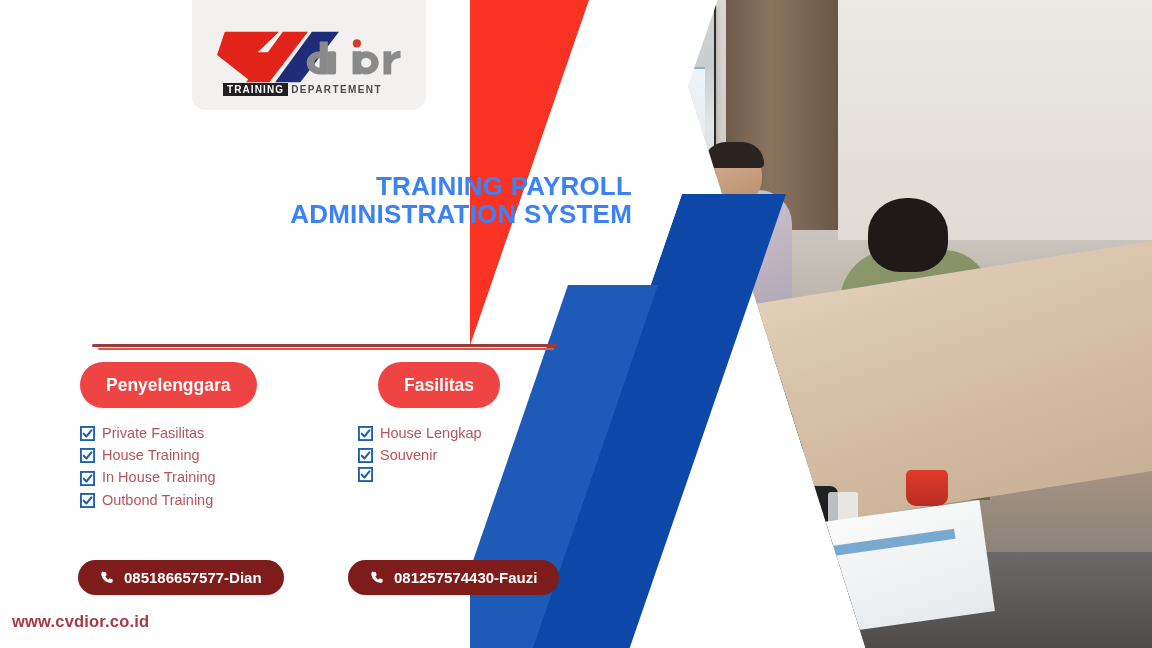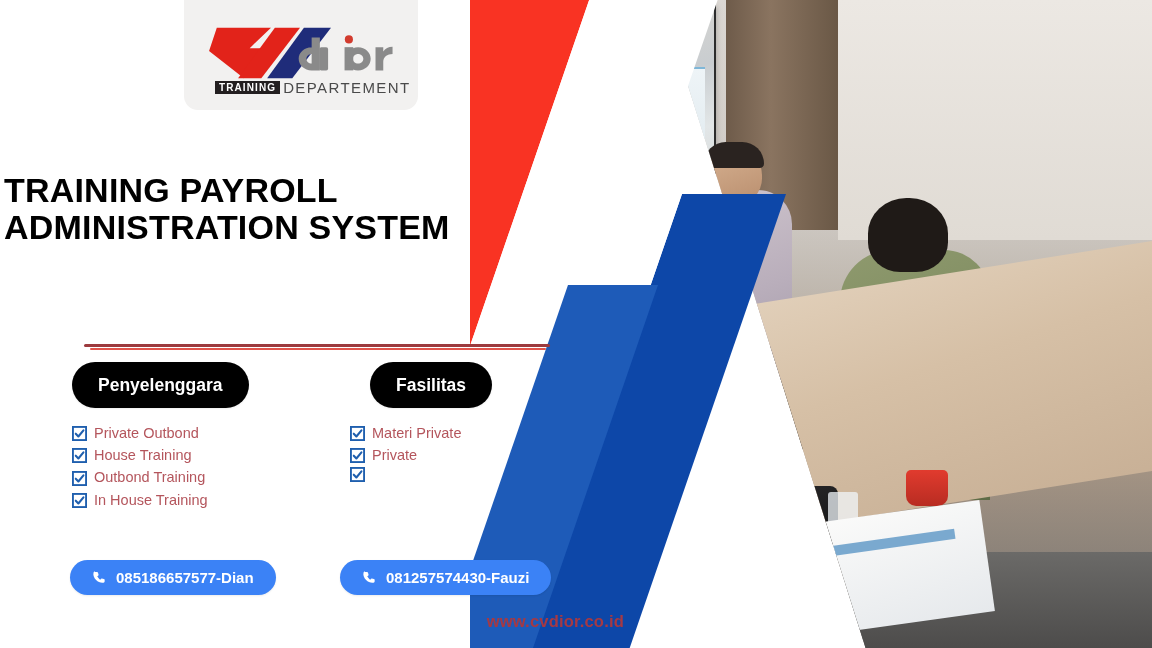--- a/index.html
+++ b/index.html
@@ -118,90 +118,90 @@
     left:96px; top:44%; width:92px; height:70%;
     background:#1E5BB8; transform:skewX(-19deg); transform-origin:top left;
   }
   .stripe-white-gap3 {
     left:56px; top:44%; width:42px; height:70%;
     background:#ffffff; transform:skewX(-19deg); transform-origin:top left;
   }
   .left-white-block { position:absolute; left:-220px; top:0; width:240px; height:648px; background:#fff; }
 
   
-  .left-col { position:absolute; left:4px; top:0; width:620px; height:568px; }
+  .left-col { position:absolute; left:12px; top:0; width:620px; height:568px; }
 
   .logo-card {
     position:absolute; left:180px; top:-24px; width:234px; height:134px;
     background:#f2f1f0; border-radius:14px;
     display:flex; align-items:flex-end; justify-content:center;
     padding-bottom:14px;
   }
   .logo-wrap { width:204px; }
   .logo-mark { display:block; }
   .logo-sub {
     display:flex; align-items:center; gap:3px; margin-top:-3px; padding-left:16px;
   }
   .logo-sub .tag {
     background:#231f20; color:#ffffff; font-weight:700; font-size:10px;
     letter-spacing:1.1px; padding:1px 4px;
     font-family:"Liberation Sans", sans-serif;
   }
   .logo-sub .dept {
-    color:#4a4a4a; font-weight:400; font-size:15px; letter-spacing:1.4px;
+    color:#4a4a4a; font-weight:700; font-size:10px; letter-spacing:1.4px;
   }
 
   .title {
-    position:absolute; left:0; top:172px; width:620px; text-align:left;
-    color:#000000; font-weight:700; font-size:34px; line-height:1.08;
+    position:absolute; left:0; top:172px; width:620px; text-align:right;
+    color:#3b82f6; font-weight:700; font-size:26px; line-height:1.08;
     letter-spacing:0.2px;
   }
   .title .l2 { display:block; }
 
   .divider {
     position:absolute; left:80px; top:344px; width:466px; height:6px;
   }
   .divider .d1 { height:3px; background:#9C3A3E; border-radius:2px; }
   .divider .d2 { height:2px; background:#E1544B; border-radius:2px; margin-top:1px; margin-left:6px; width:456px; }
 
   .cols { position:absolute; left:0; top:362px; width:620px; }
   .col { position:absolute; top:0; }
   .col-left  { left:68px;  width:270px; }
   .col-right { left:336px; width:280px; }
 
   .pill {
     display:inline-flex; align-items:center; justify-content:center;
-    background:#000000; color:#ffffff; font-weight:700; font-size:17.5px;
+    background:#ef4444; color:#ffffff; font-weight:700; font-size:17.5px;
     border-radius:30px; padding:11px 26px; min-height:46px;
     box-shadow:0 1px 2px rgba(0,0,0,.07);
   }
   .col-left .pill  { margin-left:0; }
   .col-right .pill { margin-left:30px; }
 
   .check-list { list-style:none; margin-top:14px; }
   .col-right .check-list { margin-left:10px; }
   .check-item {
     display:flex; align-items:center; gap:7px;
     color:#B4555C; font-size:14.5px; line-height:1.48; padding:0.5px 0;
   }
   .cb { flex:0 0 auto; width:15px; height:15px; display:block; }
 
   .phone-row { position:absolute; top:198px; width:620px; }
   .phone-btn {
     position:absolute; display:inline-flex; align-items:center; gap:9px;
-    background:#3b82f6; color:#fff; font-weight:700; font-size:15px;
+    background:#7f1d1d; color:#fff; font-weight:700; font-size:15px;
     border-radius:26px; padding:9px 22px; white-space:nowrap;
     box-shadow:0 1px 2px rgba(0,0,0,.08);
   }
   .phone-btn.a { left:66px; }
   .phone-btn.b { left:336px;align-items:center; }
   .phone-ico { width:15px; height:15px; display:block; flex:0 0 auto; }
 
   .website {
-    position:absolute; left:0; top:612px; width:620px; text-align:right;
+    position:absolute; left:0; top:612px; width:620px; text-align:left;
     color:#A63943; font-weight:700; font-size:16.5px; letter-spacing:0.2px;
   }
 </style>
 </head>
 <body>
 
 <div class="poster">
 
   <div class="right-art">
 
@@ -276,62 +276,62 @@
     <div class="cols">
 
       <div class="col col-left">
         <div class="pill">Penyelenggara</div>
         <ul class="check-list">
           <li class="check-item">
             <svg class="cb" viewBox="0 0 16 16">
               <rect x="1" y="1" width="14" height="14" fill="#ffffff" stroke="#1F5FAE" stroke-width="2"></rect>
               <path d="M4 8.2 L6.8 11.2 L12.2 4.6" fill="none" stroke="#1F5FAE" stroke-width="2.2" stroke-linecap="round" stroke-linejoin="round"></path>
             </svg>
-            <span>Private Outbond</span>
+            <span>Private Fasilitas</span>
           </li>
           <li class="check-item">
             <svg class="cb" viewBox="0 0 16 16">
               <rect x="1" y="1" width="14" height="14" fill="#ffffff" stroke="#1F5FAE" stroke-width="2"></rect>
               <path d="M4 8.2 L6.8 11.2 L12.2 4.6" fill="none" stroke="#1F5FAE" stroke-width="2.2" stroke-linecap="round" stroke-linejoin="round"></path>
             </svg>
             <span>House Training</span>
           </li>
           <li class="check-item">
             <svg class="cb" viewBox="0 0 16 16">
               <rect x="1" y="1" width="14" height="14" fill="#ffffff" stroke="#1F5FAE" stroke-width="2"></rect>
               <path d="M4 8.2 L6.8 11.2 L12.2 4.6" fill="none" stroke="#1F5FAE" stroke-width="2.2" stroke-linecap="round" stroke-linejoin="round"></path>
             </svg>
+            <span>In House Training</span>
+          </li>
+          <li class="check-item">
+            <svg class="cb" viewBox="0 0 16 16">
+              <rect x="1" y="1" width="14" height="14" fill="#ffffff" stroke="#1F5FAE" stroke-width="2"></rect>
+              <path d="M4 8.2 L6.8 11.2 L12.2 4.6" fill="none" stroke="#1F5FAE" stroke-width="2.2" stroke-linecap="round" stroke-linejoin="round"></path>
+            </svg>
             <span>Outbond Training</span>
-          </li>
-          <li class="check-item">
-            <svg class="cb" viewBox="0 0 16 16">
-              <rect x="1" y="1" width="14" height="14" fill="#ffffff" stroke="#1F5FAE" stroke-width="2"></rect>
-              <path d="M4 8.2 L6.8 11.2 L12.2 4.6" fill="none" stroke="#1F5FAE" stroke-width="2.2" stroke-linecap="round" stroke-linejoin="round"></path>
-            </svg>
-            <span>In House Training</span>
           </li>
         </ul>
       </div>
 
       <div class="col col-right">
         <div class="pill">Fasilitas</div>
         <ul class="check-list">
           <li class="check-item">
             <svg class="cb" viewBox="0 0 16 16">
               <rect x="1" y="1" width="14" height="14" fill="#ffffff" stroke="#1F5FAE" stroke-width="2"></rect>
               <path d="M4 8.2 L6.8 11.2 L12.2 4.6" fill="none" stroke="#1F5FAE" stroke-width="2.2" stroke-linecap="round" stroke-linejoin="round"></path>
             </svg>
-            <span>Materi Private</span>
-          </li>
-          <li class="check-item">
-            <svg class="cb" viewBox="0 0 16 16">
-              <rect x="1" y="1" width="14" height="14" fill="#ffffff" stroke="#1F5FAE" stroke-width="2"></rect>
-              <path d="M4 8.2 L6.8 11.2 L12.2 4.6" fill="none" stroke="#1F5FAE" stroke-width="2.2" stroke-linecap="round" stroke-linejoin="round"></path>
-            </svg>
-            <span>Private</span>
+            <span>House Lengkap</span>
+          </li>
+          <li class="check-item">
+            <svg class="cb" viewBox="0 0 16 16">
+              <rect x="1" y="1" width="14" height="14" fill="#ffffff" stroke="#1F5FAE" stroke-width="2"></rect>
+              <path d="M4 8.2 L6.8 11.2 L12.2 4.6" fill="none" stroke="#1F5FAE" stroke-width="2.2" stroke-linecap="round" stroke-linejoin="round"></path>
+            </svg>
+            <span>Souvenir</span>
           </li>
           <li class="check-item">
             <svg class="cb" viewBox="0 0 16 16">
               <rect x="1" y="1" width="14" height="14" fill="#ffffff" stroke="#1F5FAE" stroke-width="2"></rect>
               <path d="M4 8.2 L6.8 11.2 L12.2 4.6" fill="none" stroke="#1F5FAE" stroke-width="2.2" stroke-linecap="round" stroke-linejoin="round"></path>
             </svg>
           </li>
         </ul>
       </div>
 

